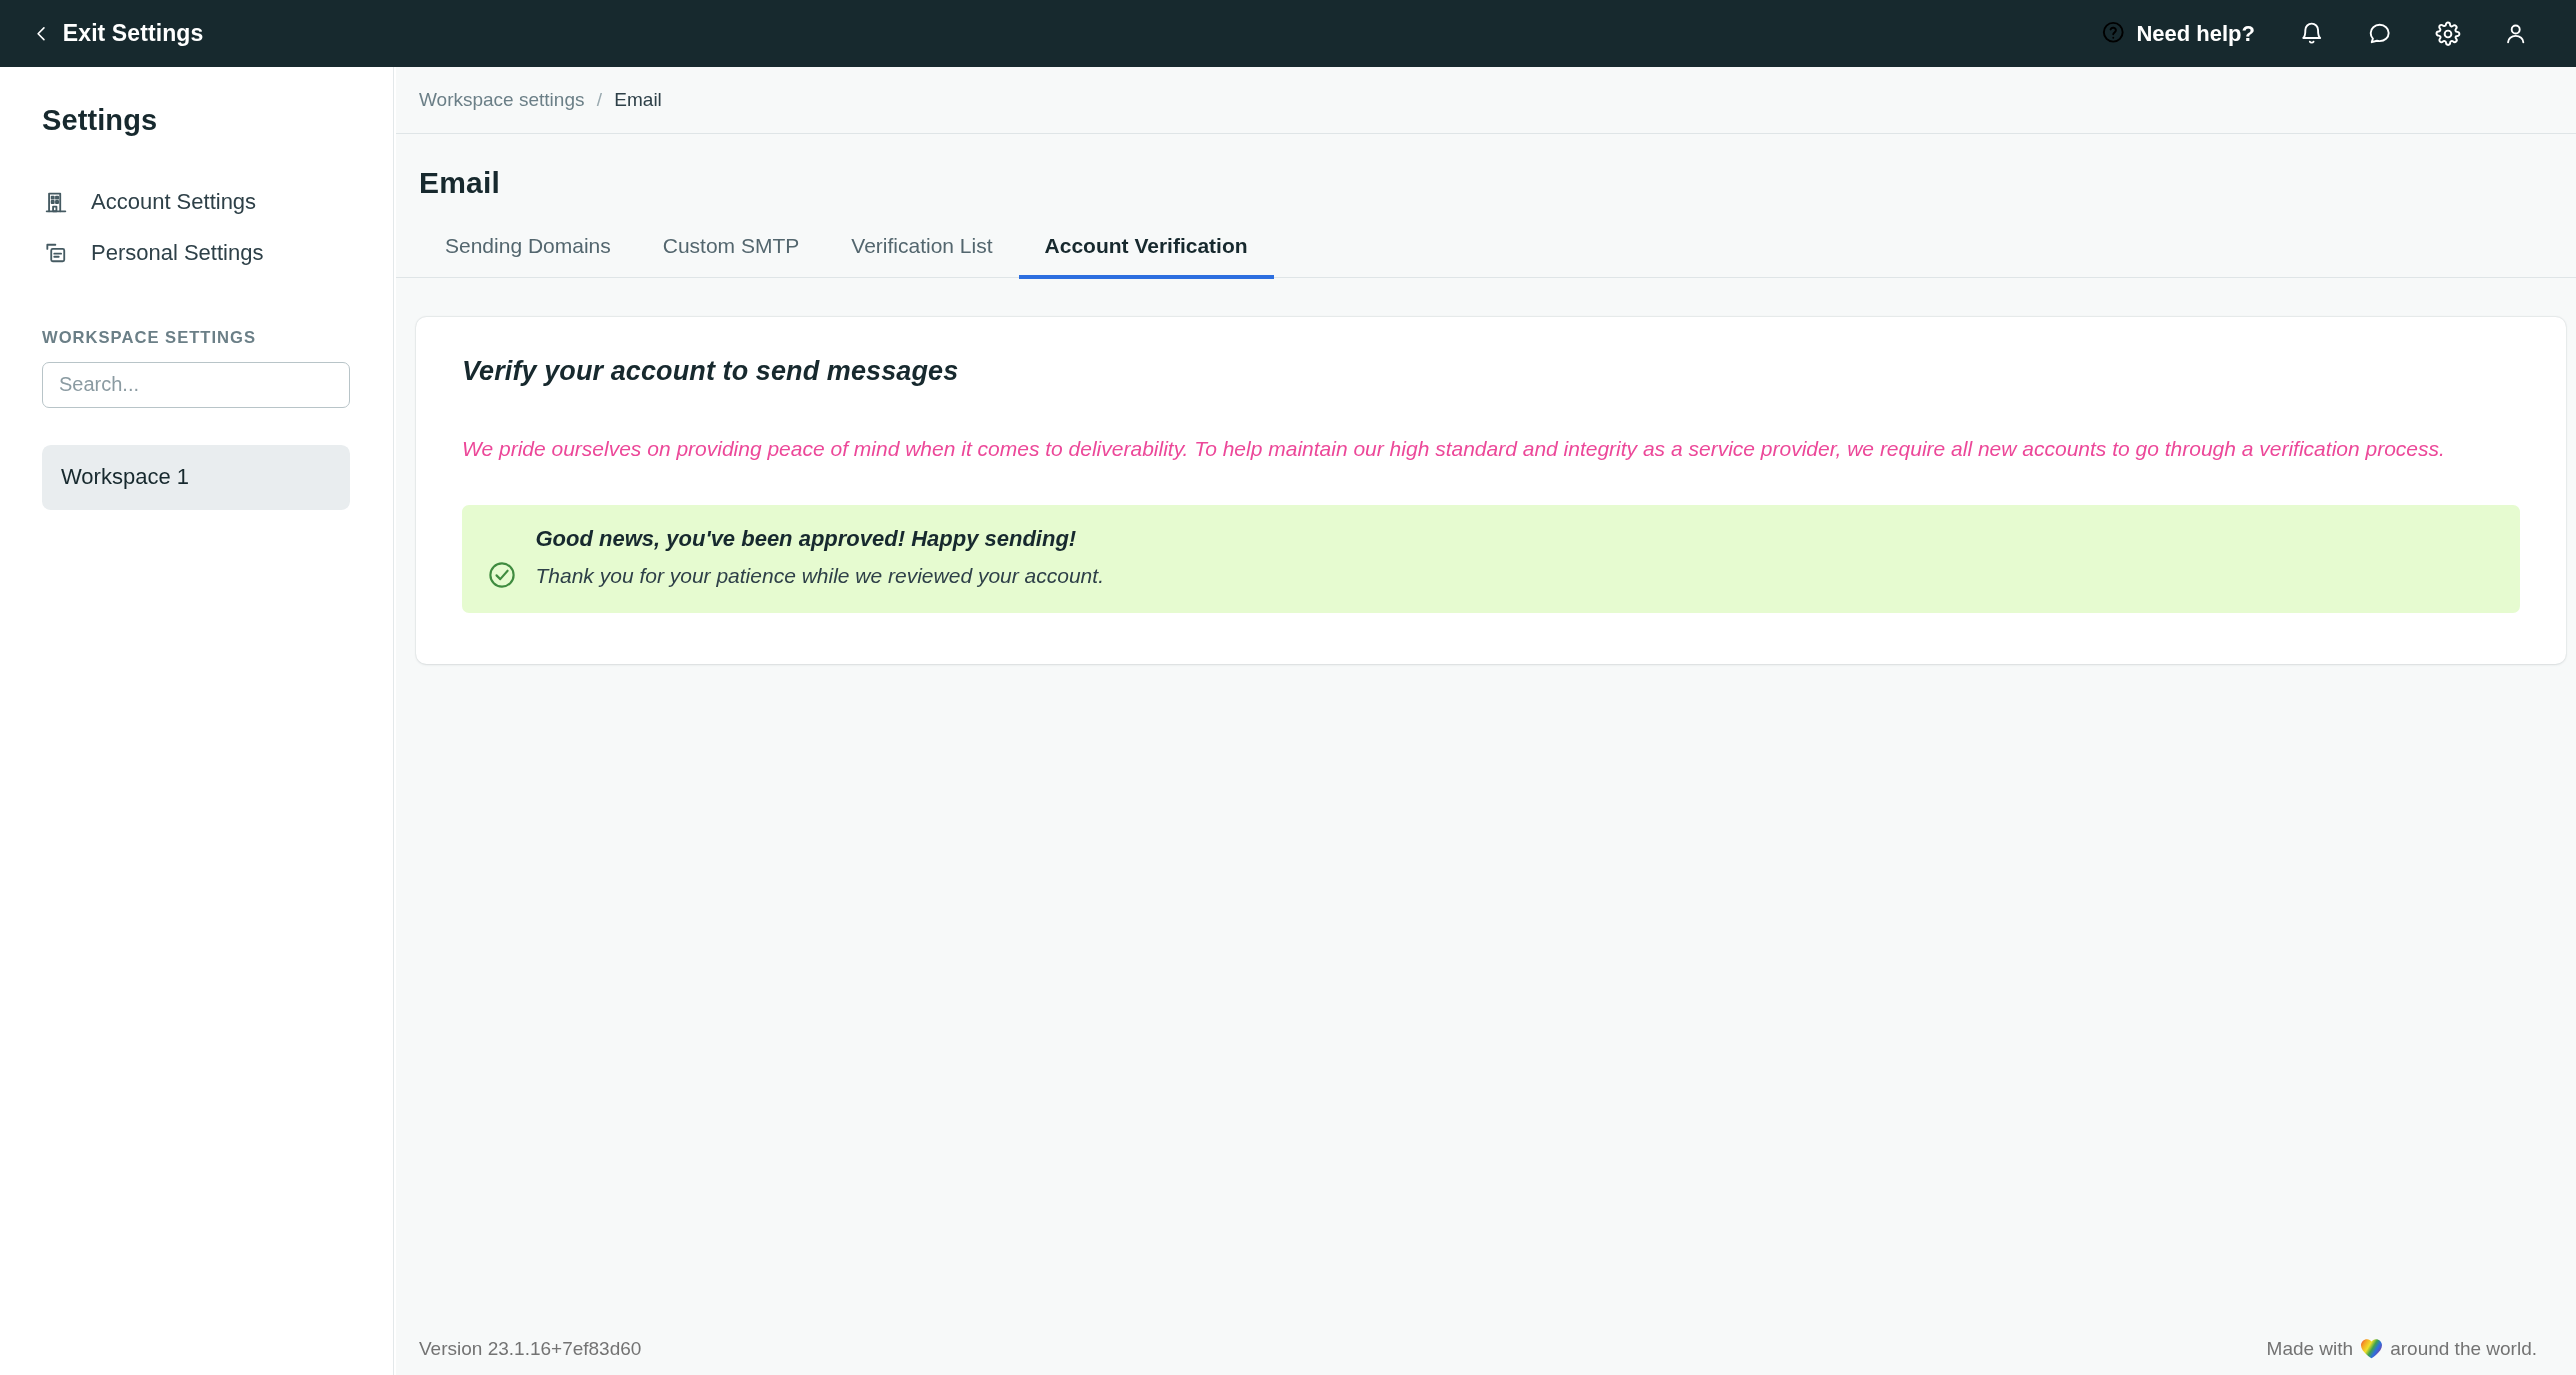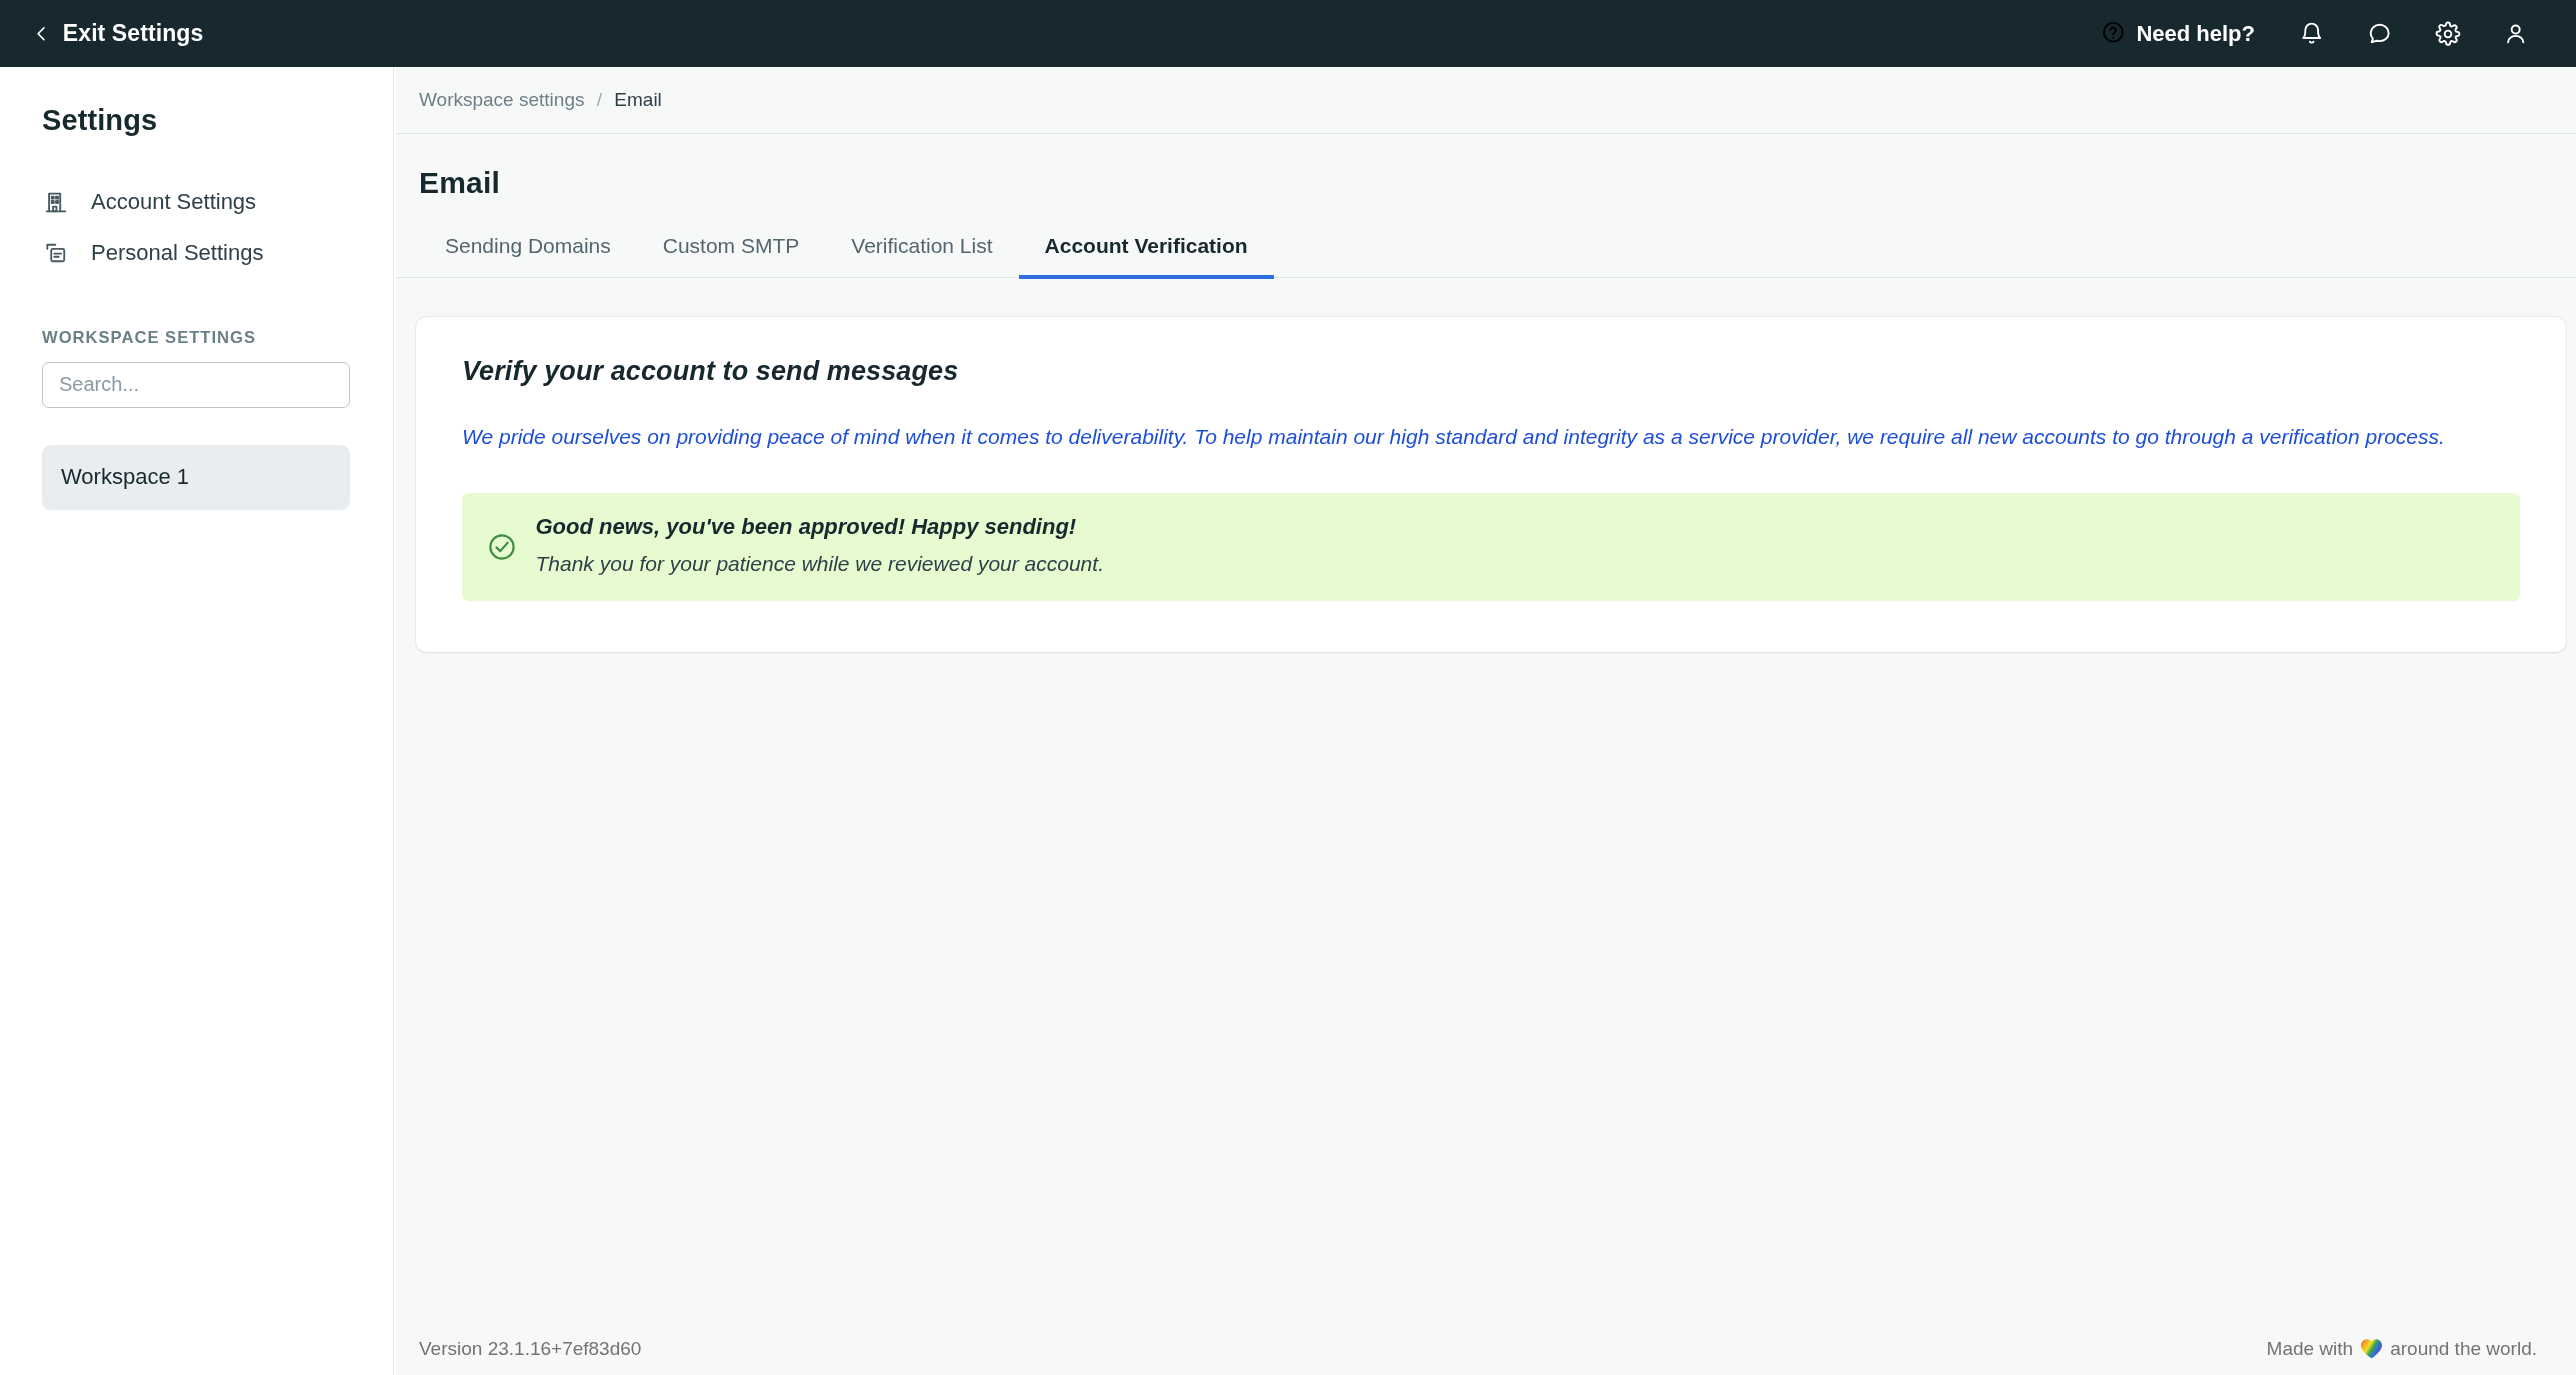--- a/index.html
+++ b/index.html
@@ -197,34 +197,34 @@
     padding: 39px 46px 51px 46px;
     font-style: italic;
   }
   .card-title {
     font-size: 27px;
     font-weight: bold;
     color: #17292e;
     letter-spacing: 0.1px;
   }
   .card-para {
-    margin-top: 32px;
+    margin-top: 44px;
     font-size: 21px;
     line-height: 35px;
-    color: #1d4ed8;
+    color: #ec4899;
     max-width: 2077px;
   }
   .alert {
     margin-top: 39px;
     background: #e6fbd0;
     border-radius: 7px;
     padding: 19px 24.5px 23px 24.5px;
     display: flex;
     gap: 19px;
-    align-items: center;
+    align-items: flex-end;
   }
   .alert-icon {
     flex: 0 0 30px;
     width: 30px; height: 30px;
     color: #3f8b3f;
     margin-top: 3.5px;
   }
   .alert-title {
     font-size: 22px;
     font-weight: bold;

